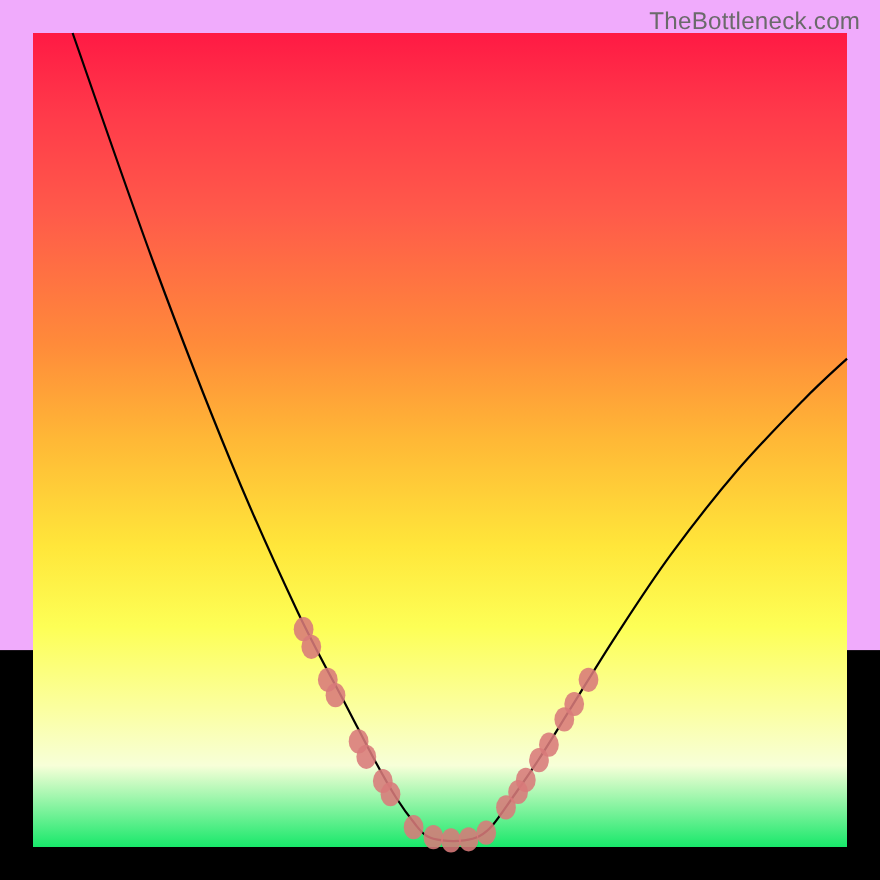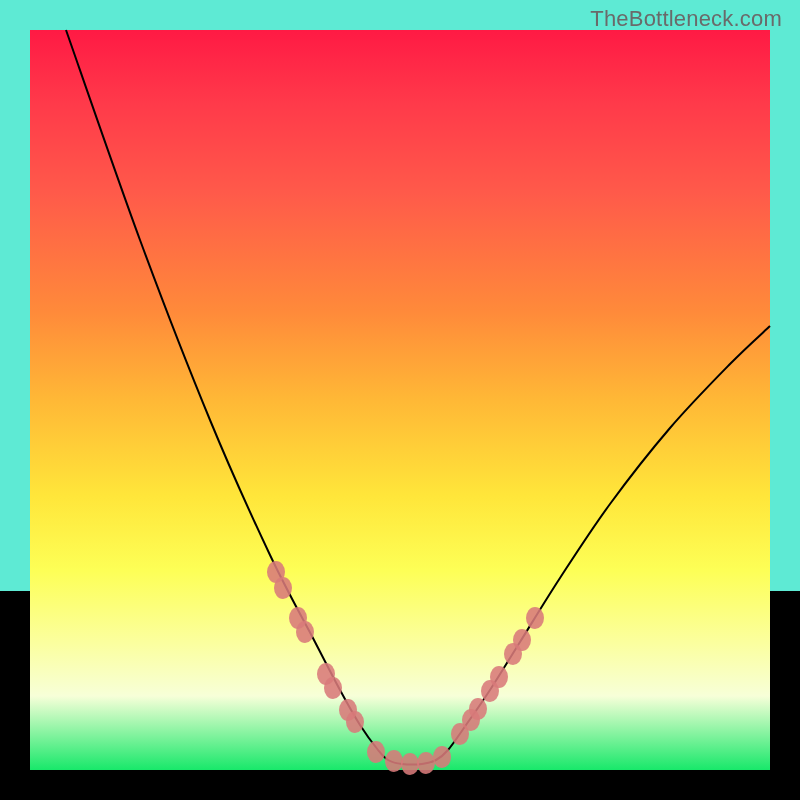--- a/index.html
+++ b/index.html
@@ -10,21 +10,21 @@
     overflow: hidden;
     background: #000;
     font-family: Arial, Helvetica, sans-serif;
   }
   .frame {
     position: absolute;
     left: 0;
     top: 0;
     width: 800px;
     height: 591px;
-    background: #5eead4;
+    background: #f0abfc;
   }
   .plot {
     position: absolute;
     left: 30px;
     top: 30px;
     width: 740px;
     height: 740px;
     
     background: linear-gradient(
       to bottom,

